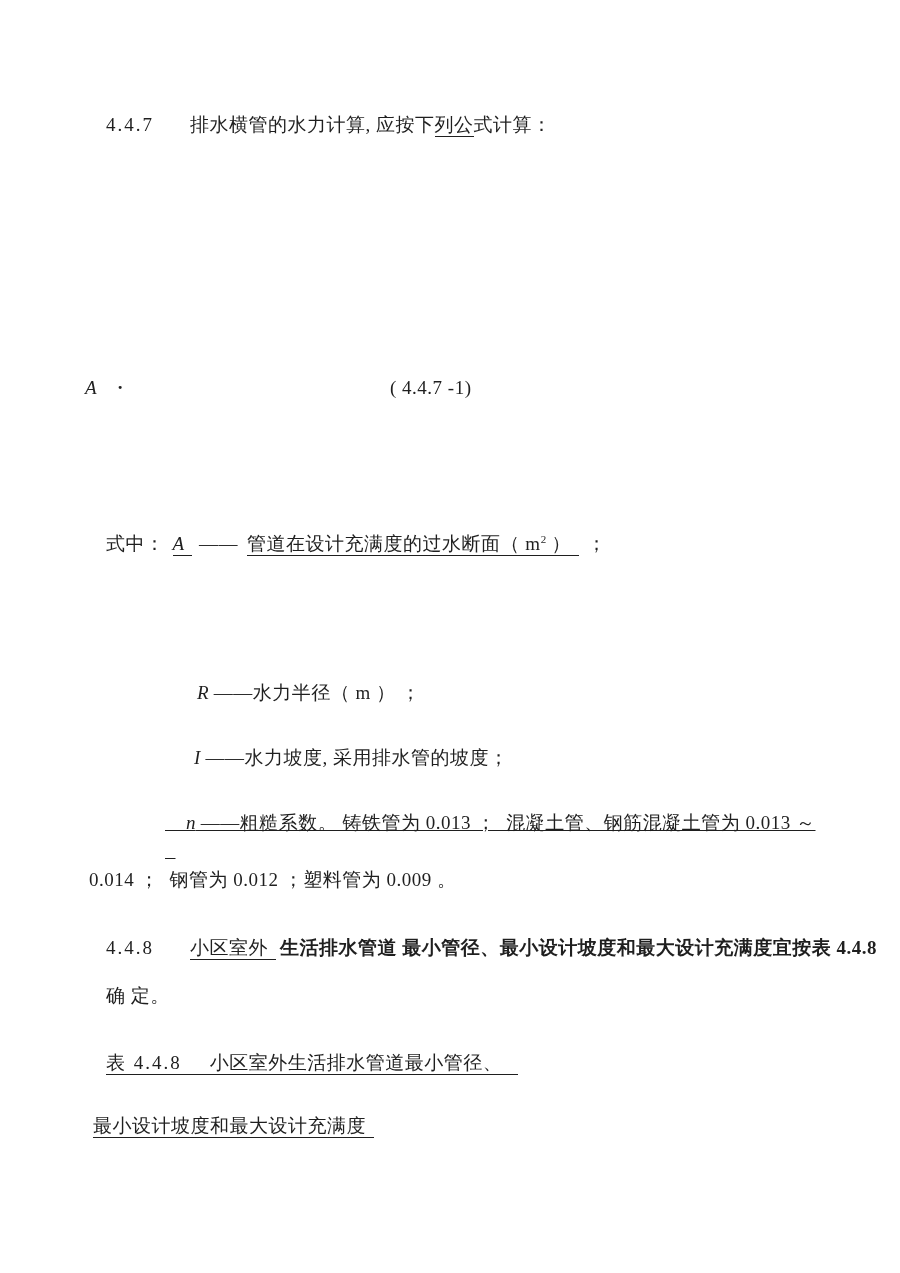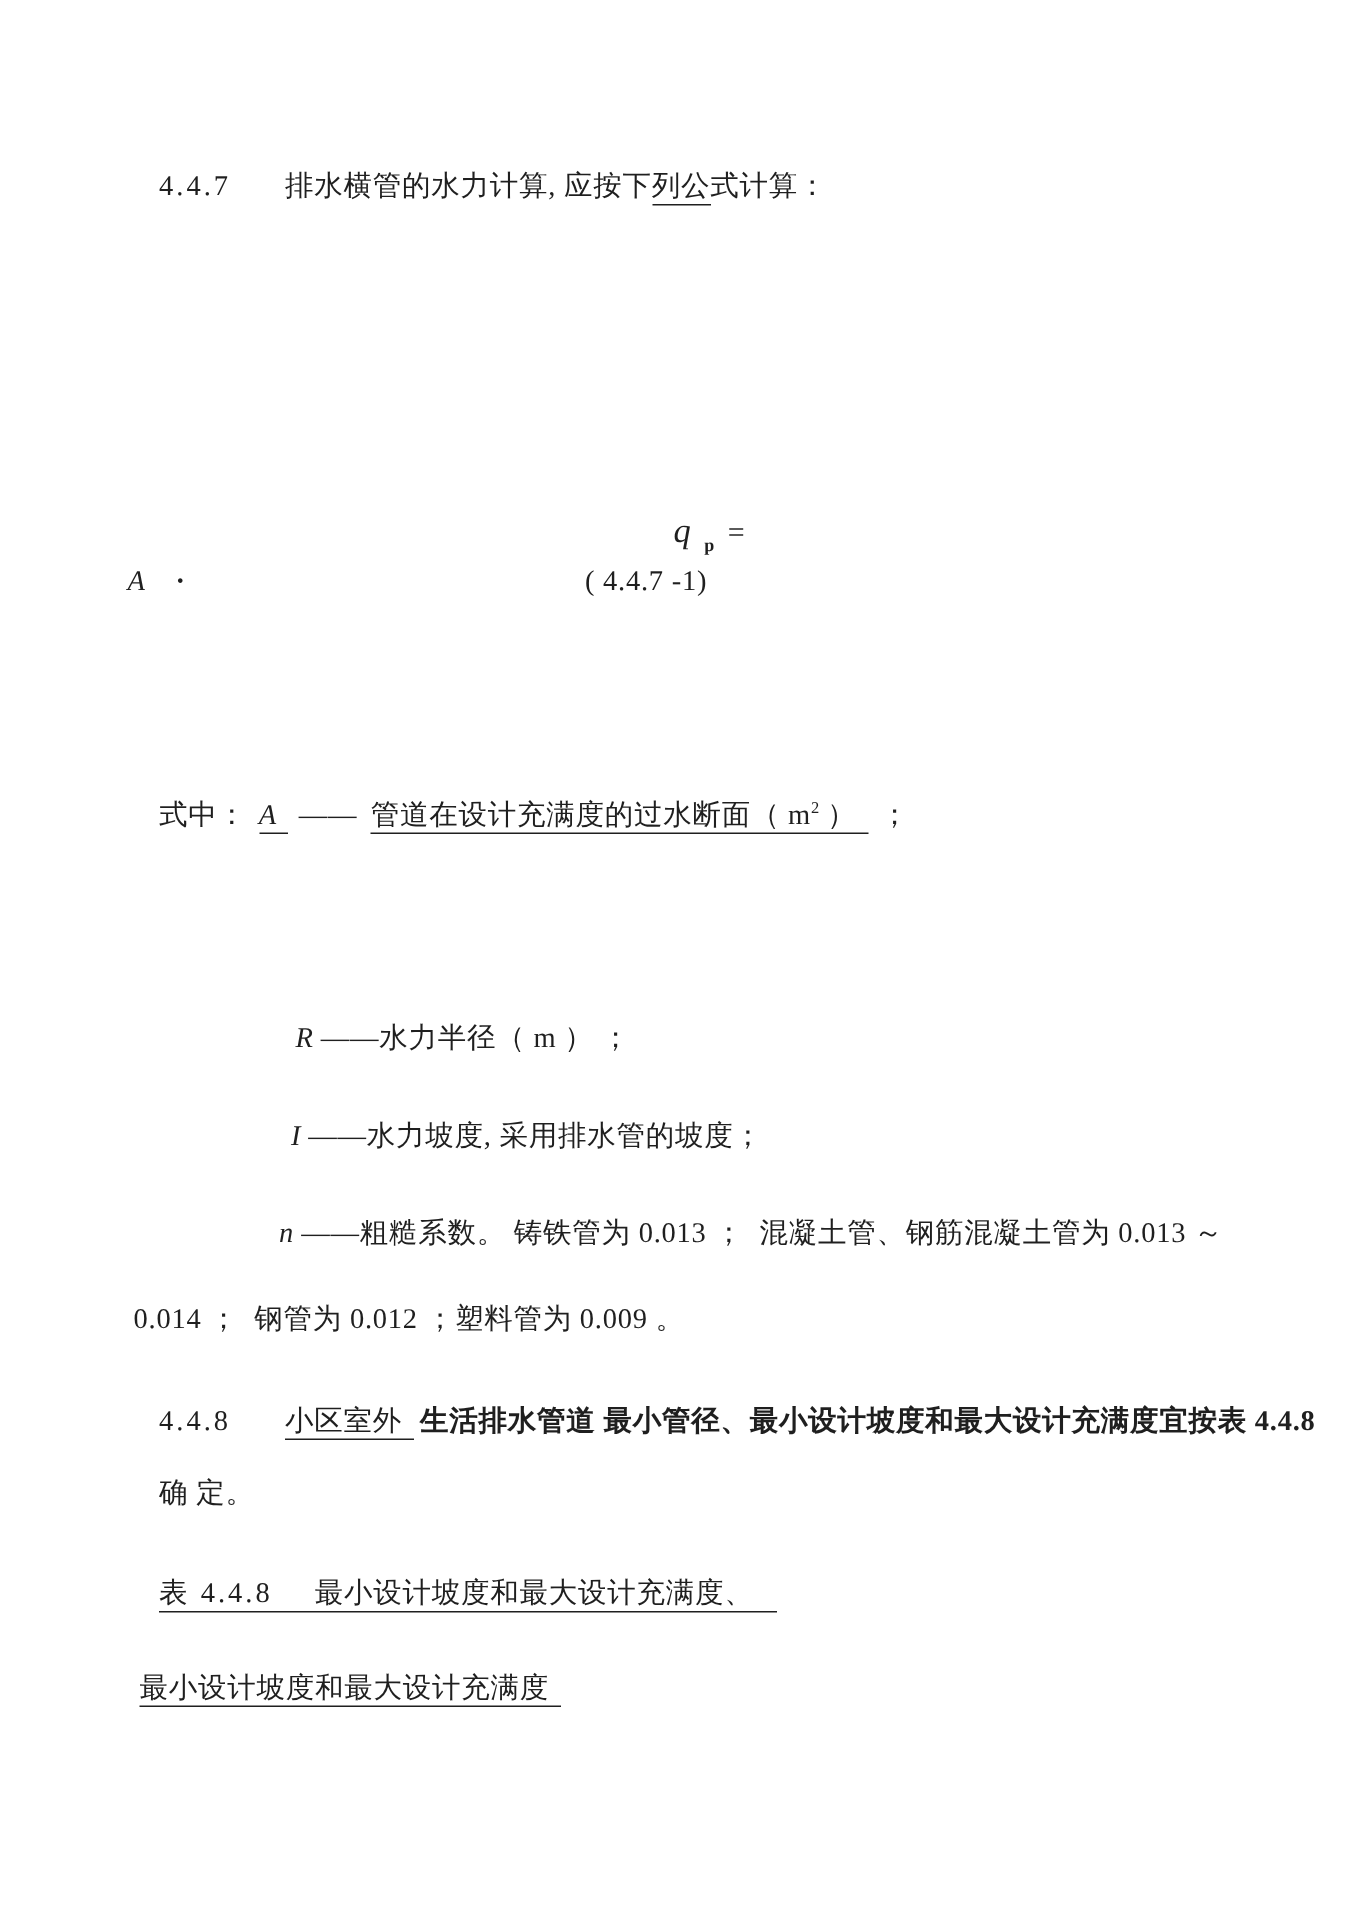--- a/index.html
+++ b/index.html
@@ -35,60 +35,57 @@
 </style>
 </head>
 <body>
 
 <div class="page">
 
   <div class="line" style="left:85px; top:83px;">
     <span class="num">4.4.7</span><span class="gap36"></span><span>排水横管的水力计算, 应按下</span><span class="ul">列公</span><span>式计算：</span>
   </div>
 
-  <div class="line" style="left:428px; top:312px;">
-    <span class="formula-q">q</span><span class="formula-sub">p</span><span class="formula-eq">=</span>
-  </div>
 
   <div class="line" style="left:0; top:374px; width:900px;">
     <span class="abs var" style="left:85px;">A</span>
     <span class="abs dot" style="left:117px;">·</span>
     <span class="abs" style="left:390px;text-align:right;">( 4.4.7 -1)</span>
   </div>
 
   <div class="line" style="left:85px; top:497px;">
     <span>式中：</span><span class="ul var ul-pad8" style="margin-left:8px;">A</span><span style="margin-left:7px;">——</span><span class="ul ul-pad8" style="margin-left:9px;"><span>管道在设计充满度的过水断面（ m</span><span class="sup">2</span><span> ）</span></span><span style="margin-left:8px;">；</span>
   </div>
 
 
   <div class="line" style="left:176px; top:651px;">
     <span class="var">R</span><span> ——水力半径（ m ） ；</span>
   </div>
 
   <div class="line" style="left:173px; top:716px;">
     <span class="var">I</span><span> ——水力坡度, 采用排水管的坡度；</span>
   </div>
 
-  <div class="line" style="left:165px; top:781px;">
+  <div class="line" style="left:165px; top:781px;text-decoration:underline;">
     <span class="var">n</span><span> ——粗糙系数。 铸铁管为 0.013 ；  混凝土管、钢筋混凝土管为 0.013 ～</span>
   </div>
 
   <div class="line" style="left:68px; top:838px;">
     <span>0.014 ；  钢管为 0.012 ；塑料管为 0.009 。</span>
   </div>
 
   <div class="line" style="left:85px; top:906px;">
     <span class="num">4.4.8</span><span class="gap36"></span><span class="ul ul-pad8">小区室外</span><span style="margin-left:4px;font-weight:bold;">生活排水管道 最小管径、最小设计坡度和最大设计充满度宜按表 4.4.8</span>
   </div>
 
   <div class="line" style="left:85px; top:954px;">
     <span>确 定。</span>
   </div>
 
   <div class="line" style="left:85px; top:1021px;">
-    <span class="ul ul-pad16"><span class="num">表 4.4.8</span><span class="gap28"></span><span>最小设计坡度和最大设计充满度、</span></span>
+    <span class="ul ul-pad16"><span class="num">表 4.4.8</span><span class="gap28"></span><span>小区室外生活排水管道最小管径、</span></span>
   </div>
 
   <div class="line" style="left:72px; top:1084px;">
     <span class="ul ul-pad8">最小设计坡度和最大设计充满度</span>
   </div>
 
 </div>
 
 </body></html>

